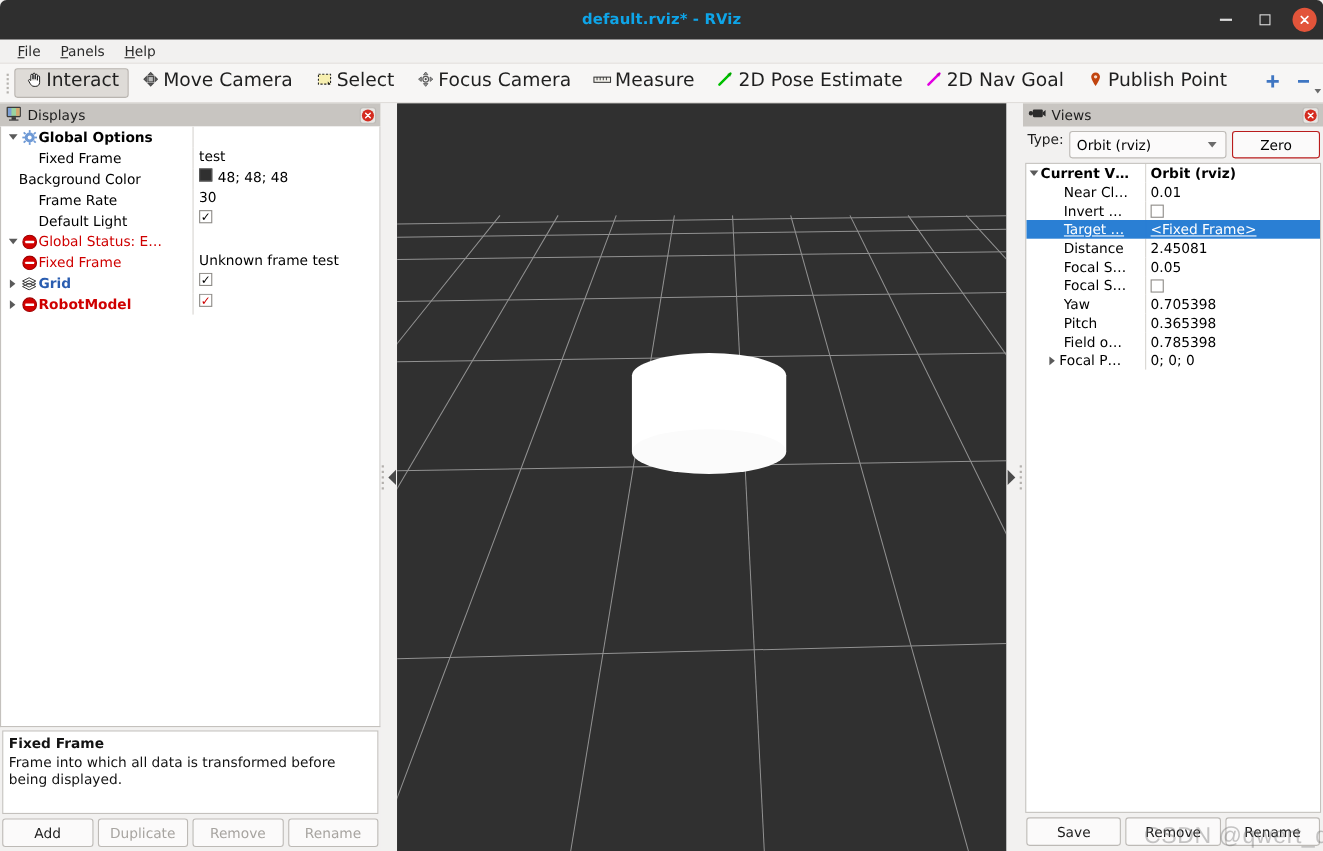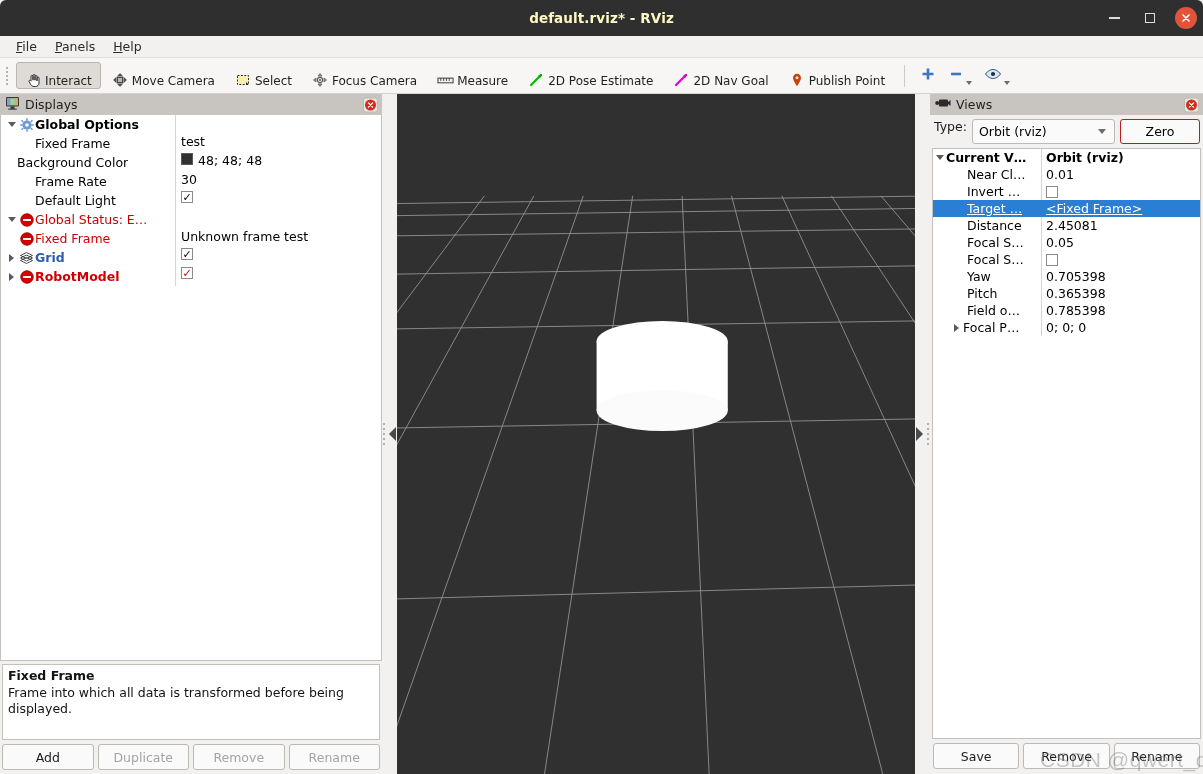--- a/index.html
+++ b/index.html
@@ -27,21 +27,21 @@
     position: relative;
     flex: none;
     border-top-left-radius: 6px;
     border-top-right-radius: 6px;
   }
   .titlebar .title {
     position: absolute; left: 0; right: 0;
     text-align: center;
     font-size: 13.5px;
     font-weight: bold;
-    color: #fef9c3;
+    color: #0ea5e9;
     letter-spacing: .1px;
   }
   .wincontrols {
     position: absolute; right: 6px; top: 0; bottom: 0;
     display: flex; align-items: center; gap: 14px;
   }
   .wbtn {
     width: 22px; height: 22px;
     display: flex; align-items: center; justify-content: center;
     color: #e6e6e6;
@@ -86,28 +86,28 @@
     flex: none;
     gap: 2px;
   }
   .tb-grip {
     width: 7px; height: 22px;
     display: flex; flex-direction: column; justify-content: center; gap: 2px;
     margin-right: 3px;
   }
   .tb-grip i { width: 2px; height: 2px; background: #b6b3af; display:block; margin-left:2px;}
   .tbtn {
-    display: flex; align-items: flex-end;
+    display: flex; align-items: flex-start;
     gap: 3px;
     height: 27px;
     padding: 0 8px;
     border-radius: 3px;
     border: 1px solid transparent;
     color: #1f1f1f;
-    font-size: 12px;
+    font-size: 17px;
     cursor: default;
     white-space: nowrap;
   }
   .tbtn.active {
     background: #dedbd7;
     border: 1px solid #b9b5b0;
   }
   .tbtn .ic { width: 17px; height: 17px; display:flex; align-items:center; justify-content:center; flex:none;}
   .tb-sep { width:1px; height:22px; background:#cdc9c5; margin: 0 8px; }
   .tb-small { display:flex; align-items:center; height:27px; padding:0 5px; cursor:default;}
@@ -141,21 +141,21 @@
     display:flex;align-items:center;justify-content:center;
     border: 1px solid #bdbab6;
   }
   .panel-close .dot {
     width: 11px; height: 11px; border-radius: 50%;
     background: #d42b1f;
     display:flex;align-items:center;justify-content:center;
   }
 
   
-  #displays-panel { width: 382px; flex: none; padding: 0 0 0 0; }
+  #displays-panel { width: 346px; flex: none; padding: 0 0 0 0; }
   .tree {
     flex: 1;
     background: #ffffff;
     border: 1px solid #c4c1bd;
     border-top: none;
     overflow: hidden;
     position: relative;
     min-height: 0;
   }
   .tree-rows { position:relative; }

